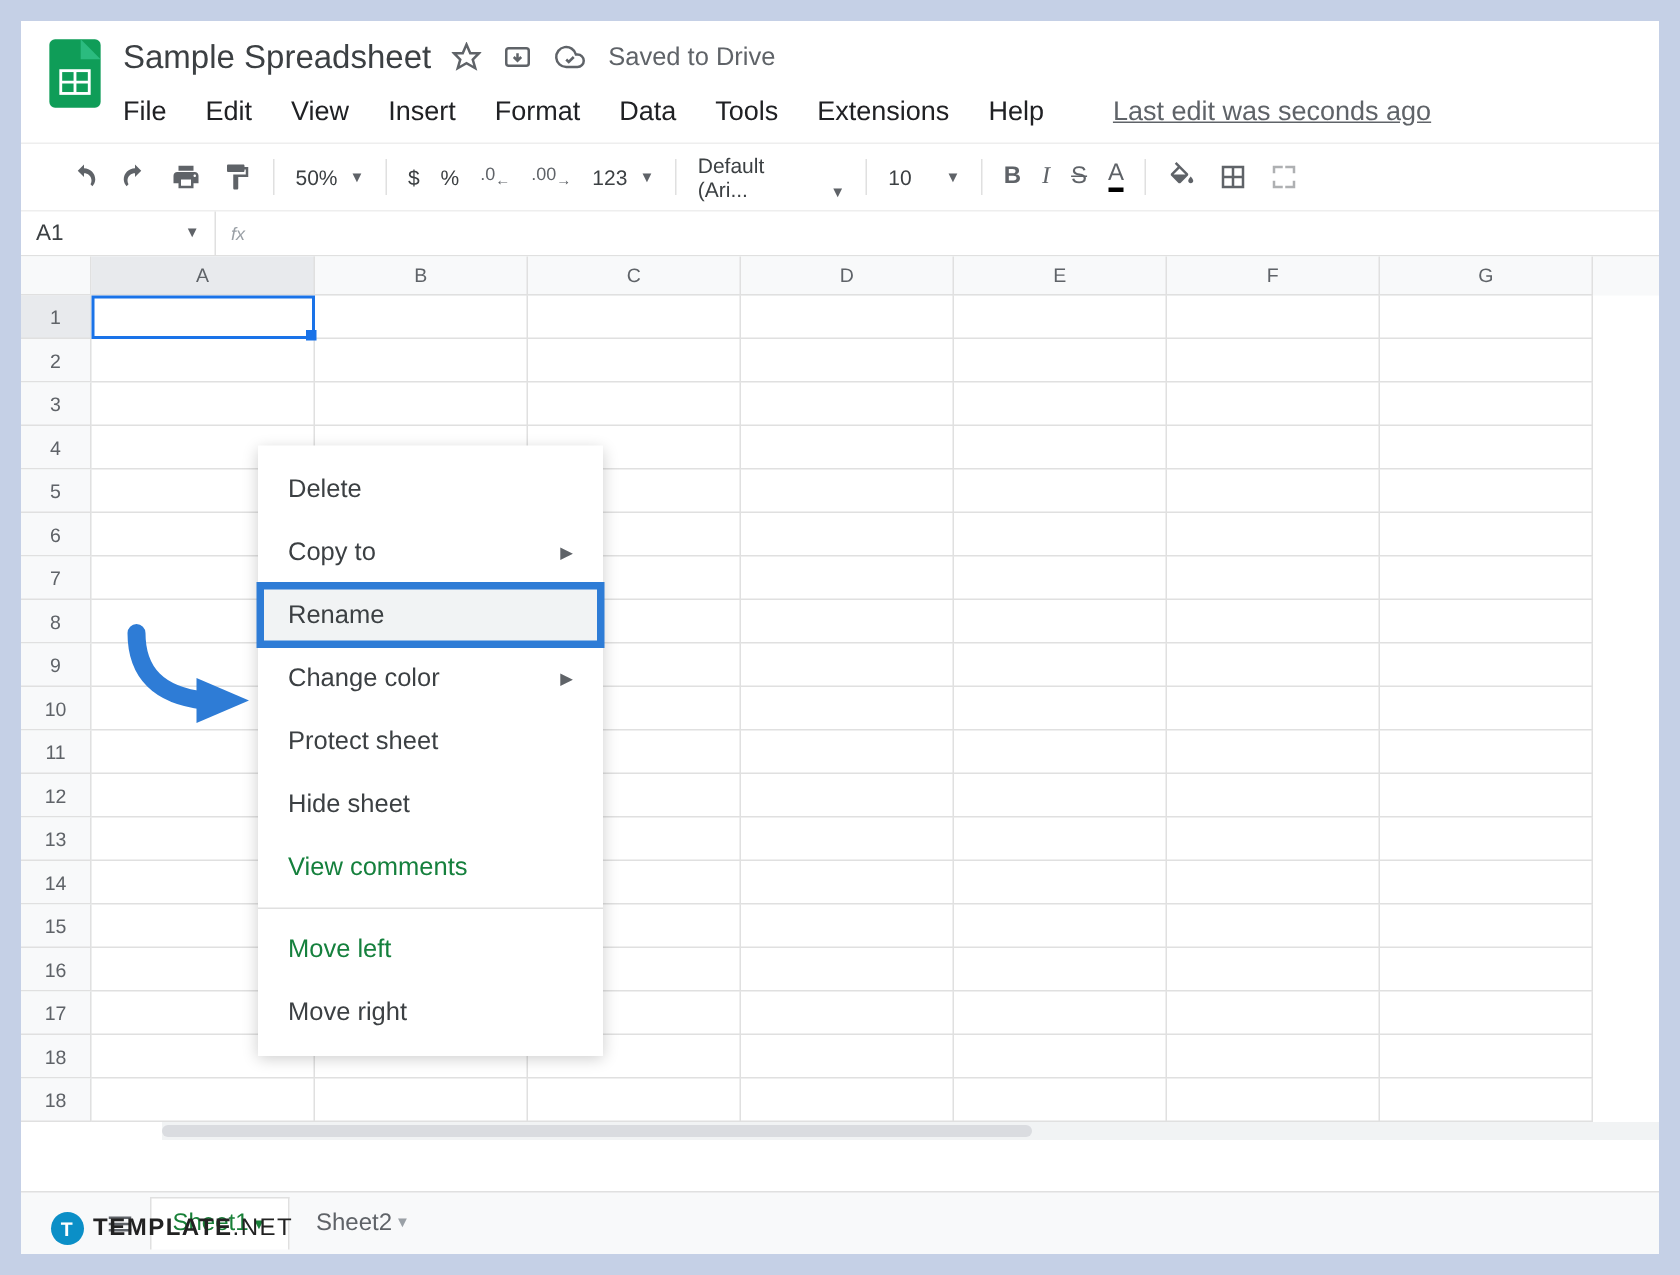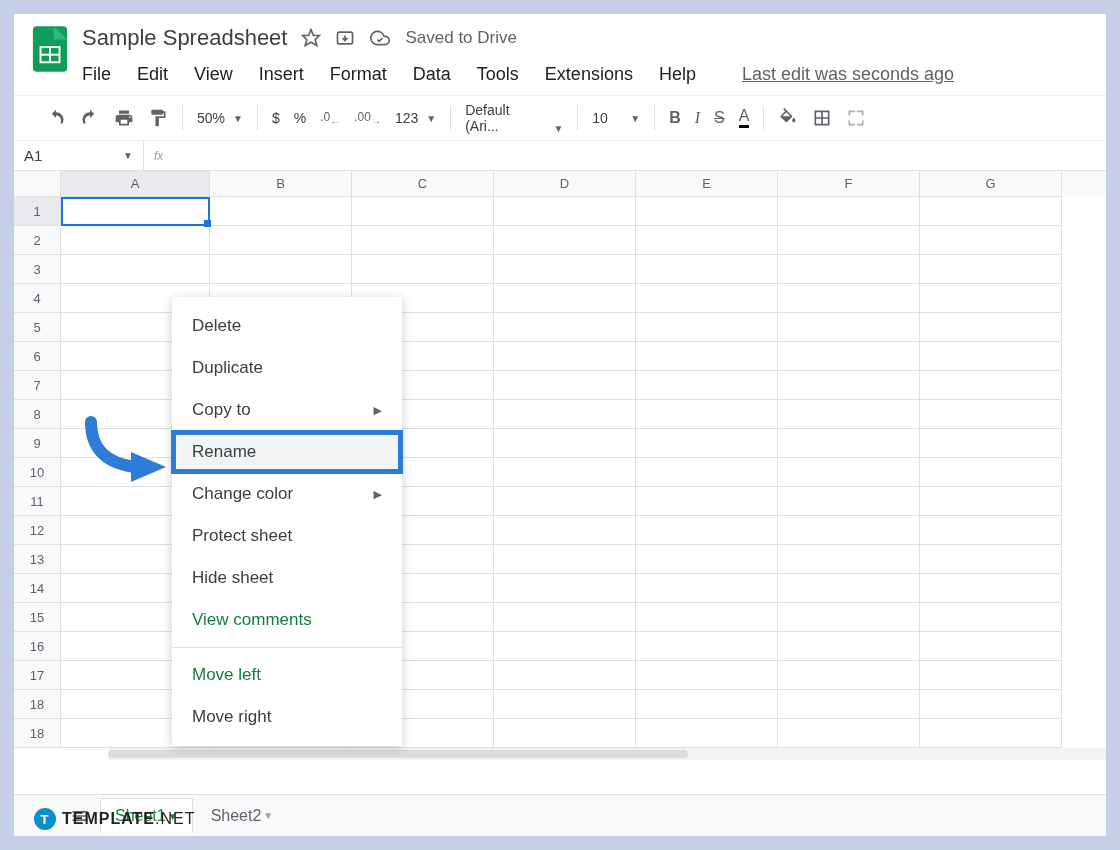--- a/index.html
+++ b/index.html
@@ -421,23 +421,20 @@
           </div>
       </div>
     </div>
   </div>
 
   <div class="context-menu" id="context-menu">
       <div class="ctx-item">
         <span>Delete</span>
       </div>
       <div class="ctx-item">
-        <span>Duplicate</span>
-      </div>
-      <div class="ctx-item">
         <span>Copy to</span>
         <span class="ctx-submenu-arrow">▶</span>
       </div>
       <div class="ctx-item highlighted">
         <span>Rename</span>
       </div>
       <div class="ctx-item">
         <span>Change color</span>
         <span class="ctx-submenu-arrow">▶</span>
       </div>

